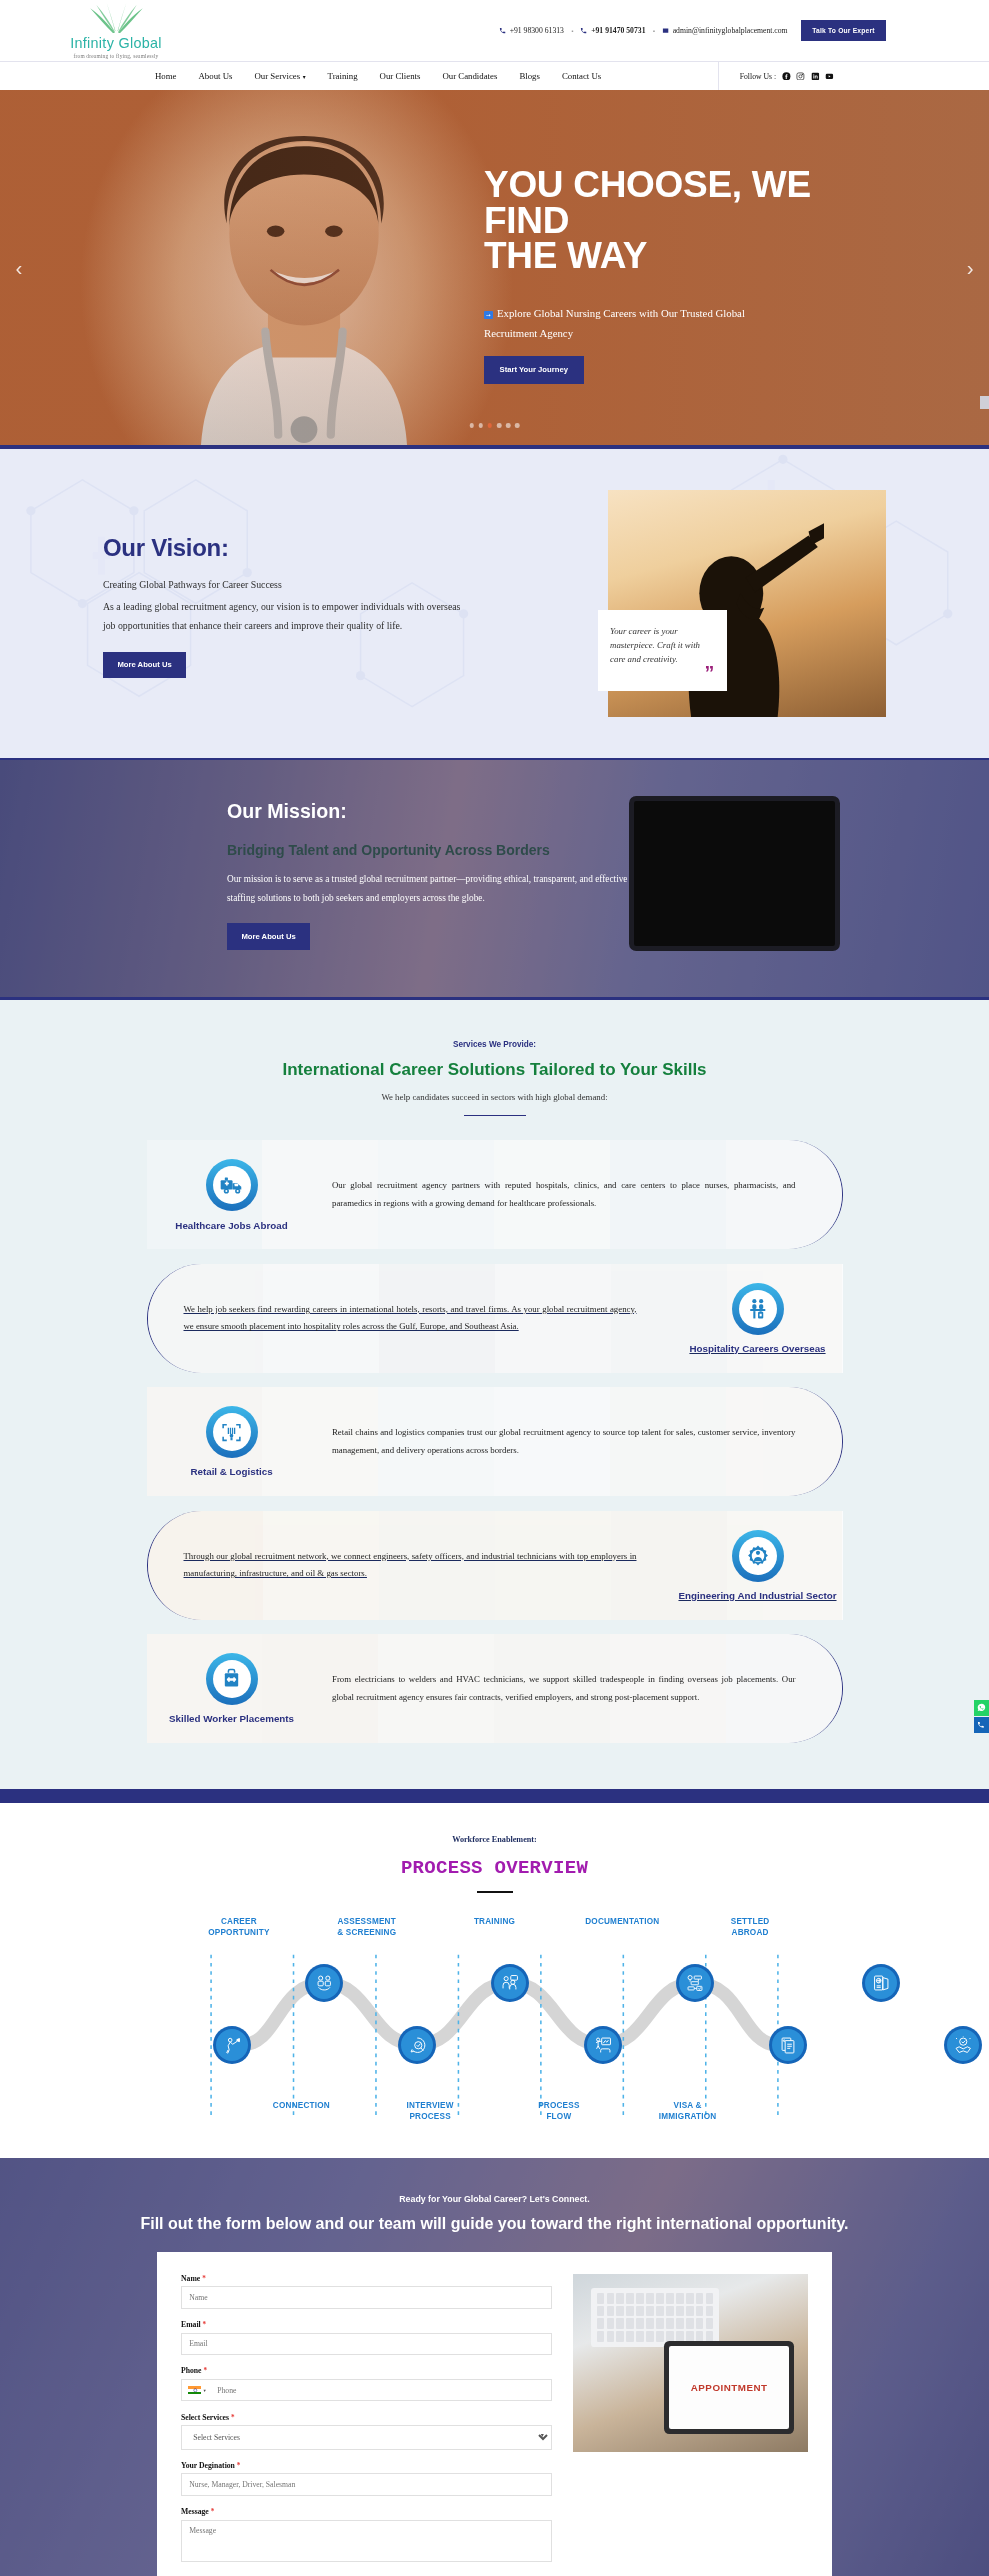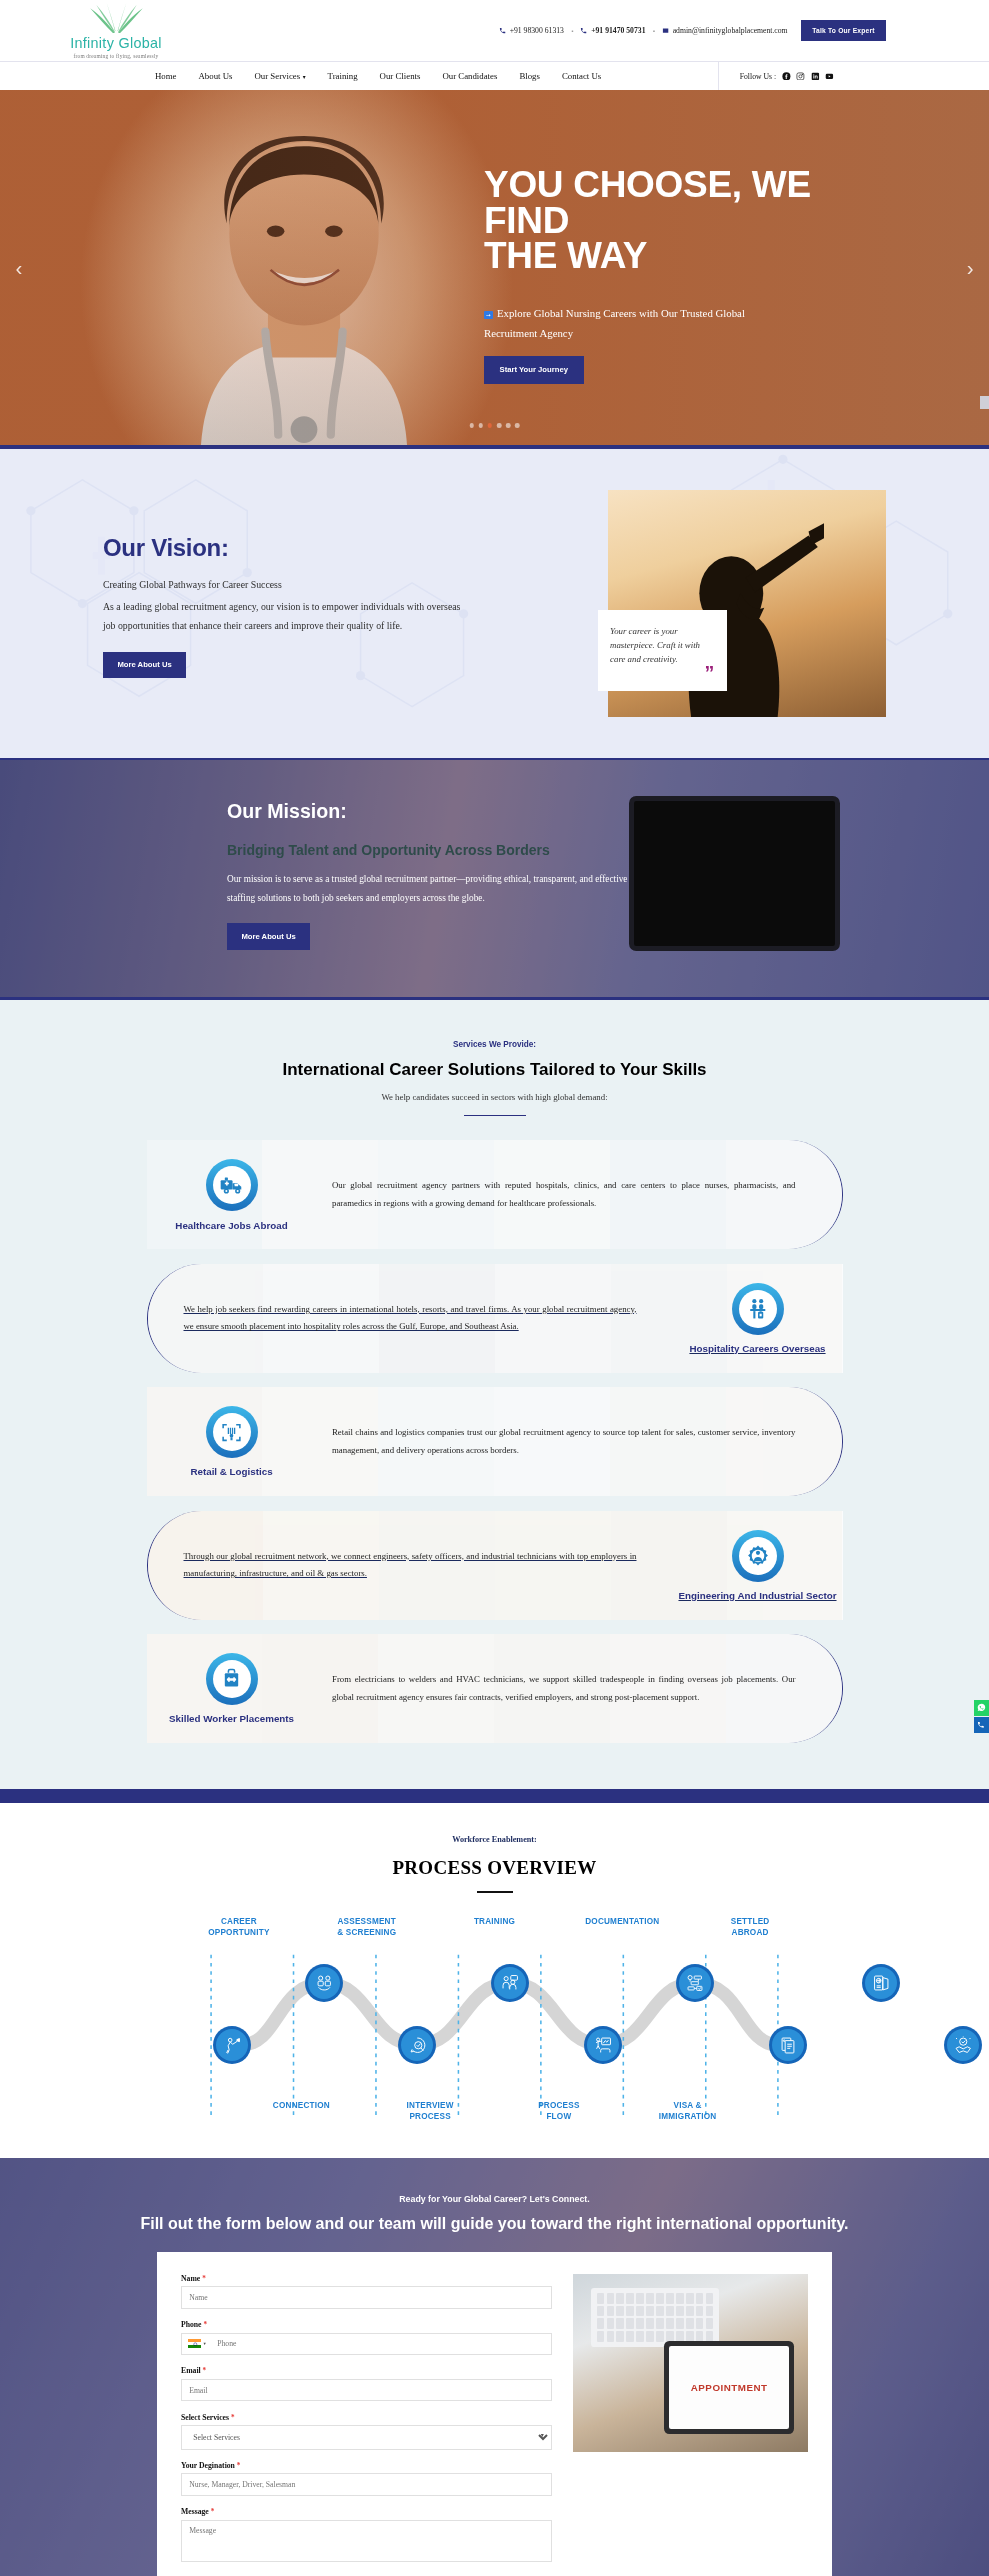--- a/index.html
+++ b/index.html
@@ -91,21 +91,21 @@
   .mission-tint { position: absolute; inset: 0; background: rgba(45,48,110,.42); }
   .mission-inner { position: relative; width: 845px; margin: 0 auto; padding: 40px 0 0 155px; }
   .mission-h { font-family: "Liberation Sans", sans-serif; font-weight: bold; font-size: 19.6px; color: #fff; }
   .mission-sub { margin-top: 19px; font-family: "Liberation Sans", sans-serif; font-weight: bold; font-size: 14px; color: #2e4b4a; }
   .mission-p { margin-top: 12.4px; font-family: "Liberation Serif", serif; font-size: 9.3px; color: #fff; line-height: 2.0; max-width: 402px; }
   .tablet { position: absolute; right: 149px; top: 36px; width: 211px; height: 155px; background: #0b0b0b; border-radius: 7.2px; border: 5.2px solid #1c1c24;}
 
   
   .services { background: #eaf2f4; padding: 40px 0 46px; position: relative; }
   .svc-eyebrow { text-align: center; font-family: "Liberation Sans", sans-serif; font-weight: bold; font-size: 8.2px; color: #2b3180; }
-  .svc-title { text-align: center; margin-top: 11.3px; font-family: "Liberation Sans", sans-serif; font-weight: bold; font-size: 17px; color: #000000; }
+  .svc-title { text-align: center; margin-top: 11.3px; font-family: "Liberation Sans", sans-serif; font-weight: bold; font-size: 17px; color: #15803d; }
   .svc-lead { text-align: center; margin-top: 11.3px; font-family: "Liberation Serif", serif; font-size: 8.8px; color: #333; }
   .svc-rule { width: 62px; height: 1.5px; background: #2b3180; margin: 13.4px auto 24px; }
   .svc-list { width: 696px; margin: 0 auto; display: flex; flex-direction: column; gap: 14.4px; }
   .svc-card {
     position: relative; height: 109px; display: flex; align-items: center;
     background: rgba(255,255,255,.55);
     overflow: hidden;
   }
   .svc-card.l { border-radius: 0 57px 57px 0; border-right: 1px solid #2b3180; }
   .svc-card.r { border-radius: 57px 0 0 57px; border-left: 1px solid #2b3180; text-decoration: underline; }
@@ -116,21 +116,21 @@
   .svc-ring { width: 52px; height: 52px; border-radius: 50%; background: linear-gradient(180deg,#3cb6e8 0%,#1b6fbc 100%); display:flex;align-items:center;justify-content:center;}
   .svc-ring-in { width: 38px; height: 38px; border-radius: 50%; background:#fff; display:flex;align-items:center;justify-content:center;}
   .svc-name { margin-top: 8.2px; font-family: "Liberation Sans", sans-serif; font-weight: bold; font-size: 9.8px; color: #2b3180; white-space: nowrap;}
   .svc-text { position: relative; flex: 1; font-family: "Liberation Serif", serif; font-size: 8.8px; line-height: 2.0; color: #222; text-align: justify; padding: 0 36px; }
   .svc-card.l .svc-text { padding-left: 15.5px; padding-right: 46px;}
 
   
   .procband { height: 14.4px; background: #2b3180; }
   .process { background: #fff; padding: 32px 0 36px; }
   .proc-eyebrow { text-align: center; font-family: "Liberation Serif", serif; font-size: 8.2px; color: #1b2a5e; font-weight: bold;}
-  .proc-title { text-align: center; margin-top: 12.4px; font-family: Liberation Serif, serif; font-weight: bold; font-size: 19px; color: #000000; letter-spacing: 0.3px; }
+  .proc-title { text-align: center; margin-top: 12.4px; font-family: Liberation Mono, monospace; font-weight: bold; font-size: 19px; color: #a21caf; letter-spacing: 0.3px; }
   .proc-rule { width: 36px; height: 2.1px; background: #111; margin: 12.4px auto 23px; }
   .proc-graphic { width: 639px; margin: 0 auto; position: relative; height: 206px; }
   .proc-toplabels, .proc-botlabels { display: flex; position: absolute; width: 100%; }
   .proc-toplabels { top: 0; }
   .proc-botlabels { bottom: 0; }
   .proc-lab { flex: 1; text-align: center; font-family: "Liberation Sans", sans-serif; font-weight: bold; font-size: 8.2px; color: #1f7fd0; line-height: 1.35; letter-spacing: 0.2px;}
   .proc-nodes { position: absolute; top: 36px; width: 100%; height: 134px; }
   .node { position: absolute; width: 38px; height: 38px; border-radius: 50%; background: #1565b8; display: flex; align-items: center; justify-content: center; }
   .node i { width: 32px; height: 32px; border-radius: 50%; background: #2a8fd8; display:flex;align-items:center;justify-content:center; }
   .curve { position: absolute; inset: 0; }
@@ -714,41 +714,41 @@
 
     <form class="formcard">
       <div class="form-left">
 
         <div class="fld">
           <label><span>Name</span> <span class="req">*</span></label>
           <input type="text" placeholder="Name" style="">
         </div>
 
         <div class="fld">
+          <label><span>Email</span> <span class="req">*</span></label>
+          <input type="email" placeholder="Email" style="">
+        </div>
+
+        <div class="fld">
           <label><span>Phone</span> <span class="req">*</span></label>
           <div class="phonewrap">
             <span class="flag">
               <b style="top:0;background:#FF9933"></b>
                 <b style="top:2.9px;background:#fff"></b>
                 <b style="top:5.8px;background:#138808"></b>
               <svg style="position:absolute;left:5.2px;top:2.1px" width="4.6" height="4.6" viewBox="0 0 12 12">
                   <circle cx="6" cy="6" r="4" fill="none" stroke="#000080" stroke-width="1.2"></circle>
                 </svg>
             </span>
             <span style="font-size:4.6px;color:#555;margin-right:4.1px">▾</span>
             <input type="tel" placeholder="Phone" style="">
           </div>
         </div>
 
         <div class="fld">
-          <label><span>Email</span> <span class="req">*</span></label>
-          <input type="email" placeholder="Email" style="">
-        </div>
-
-        <div class="fld">
           <label><span>Select Services</span> <span class="req">*</span></label>
           <div class="selwrap">
             <select>
               <option>Select Services</option>
             </select>
           </div>
         </div>
 
         <div class="fld">
           <label><span>Your Degination</span> <span class="req">*</span></label>

